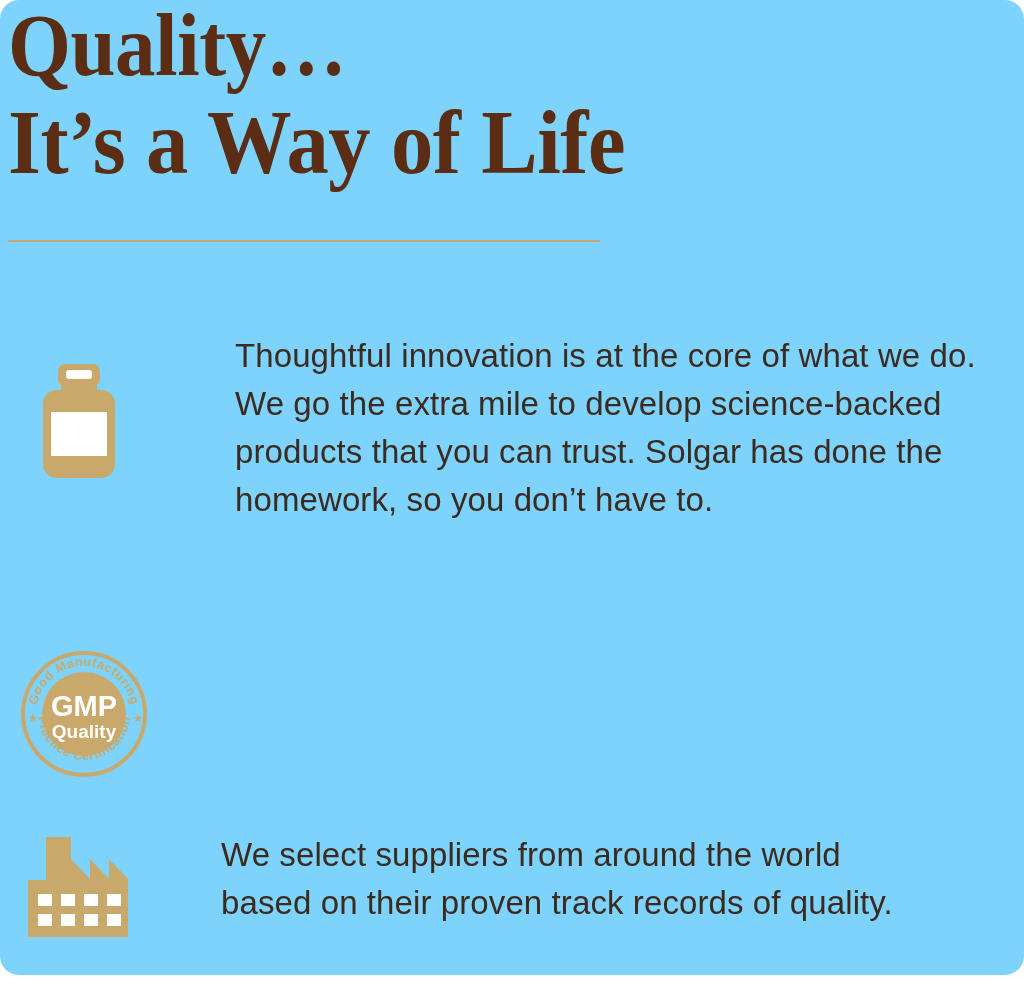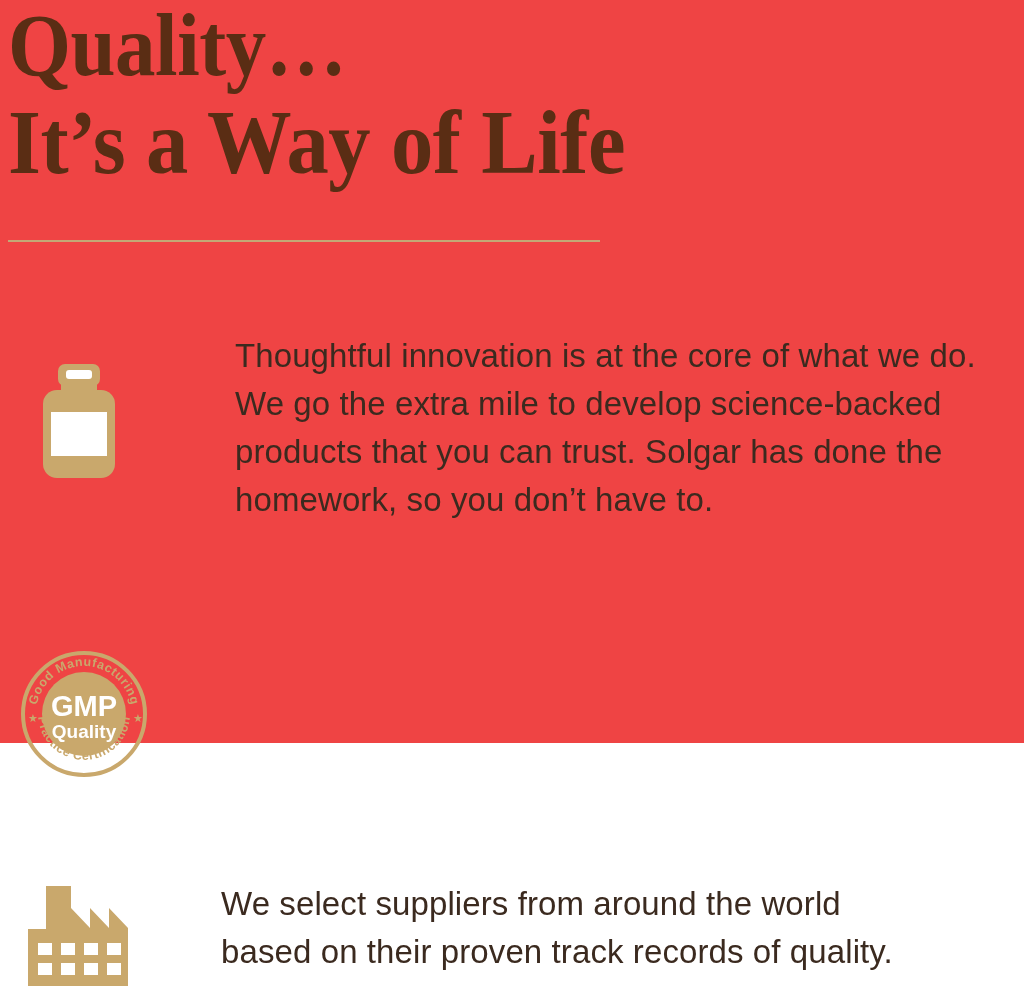--- a/index.html
+++ b/index.html
@@ -11,22 +11,23 @@
     width: 1024px;
     height: 1001px;
     overflow: hidden;
     font-family: "Liberation Sans", sans-serif;
     -webkit-font-smoothing: antialiased;
   }
 
   .page {
     position: relative;
     width: 1024px;
-    height: 743px;
-    background: #ef4444;
+    height: 975px;
+    background: #7dd3fc;
+    border-radius: 19px;
   }
 
   
   .headline {
     position: absolute;
     left: 8px;
     top: -2px;
     width: 1000px;
     color: #5a2d14;
     font-family: "Liberation Serif", "DejaVu Serif", serif;
@@ -59,21 +60,21 @@
   
   .feature {
     position: absolute;
     left: 0;
     width: 1024px;
     display: flex;
     align-items: flex-start;
   }
   .feature-1 { top: 332px; }
   .feature-2 { top: 620px; }
-  .feature-3 { top: 880px; }
+  .feature-3 { top: 831px; }
 
   .icon-cell {
     width: 193px;
     flex: 0 0 193px;
     display: flex;
     justify-content: flex-start;
     align-items: flex-start;
   }
   .feature-1 .icon-cell { padding-left: 42px; padding-top: 32px; }
   .feature-2 .icon-cell { padding-left: 14px; padding-top: 24px; }

